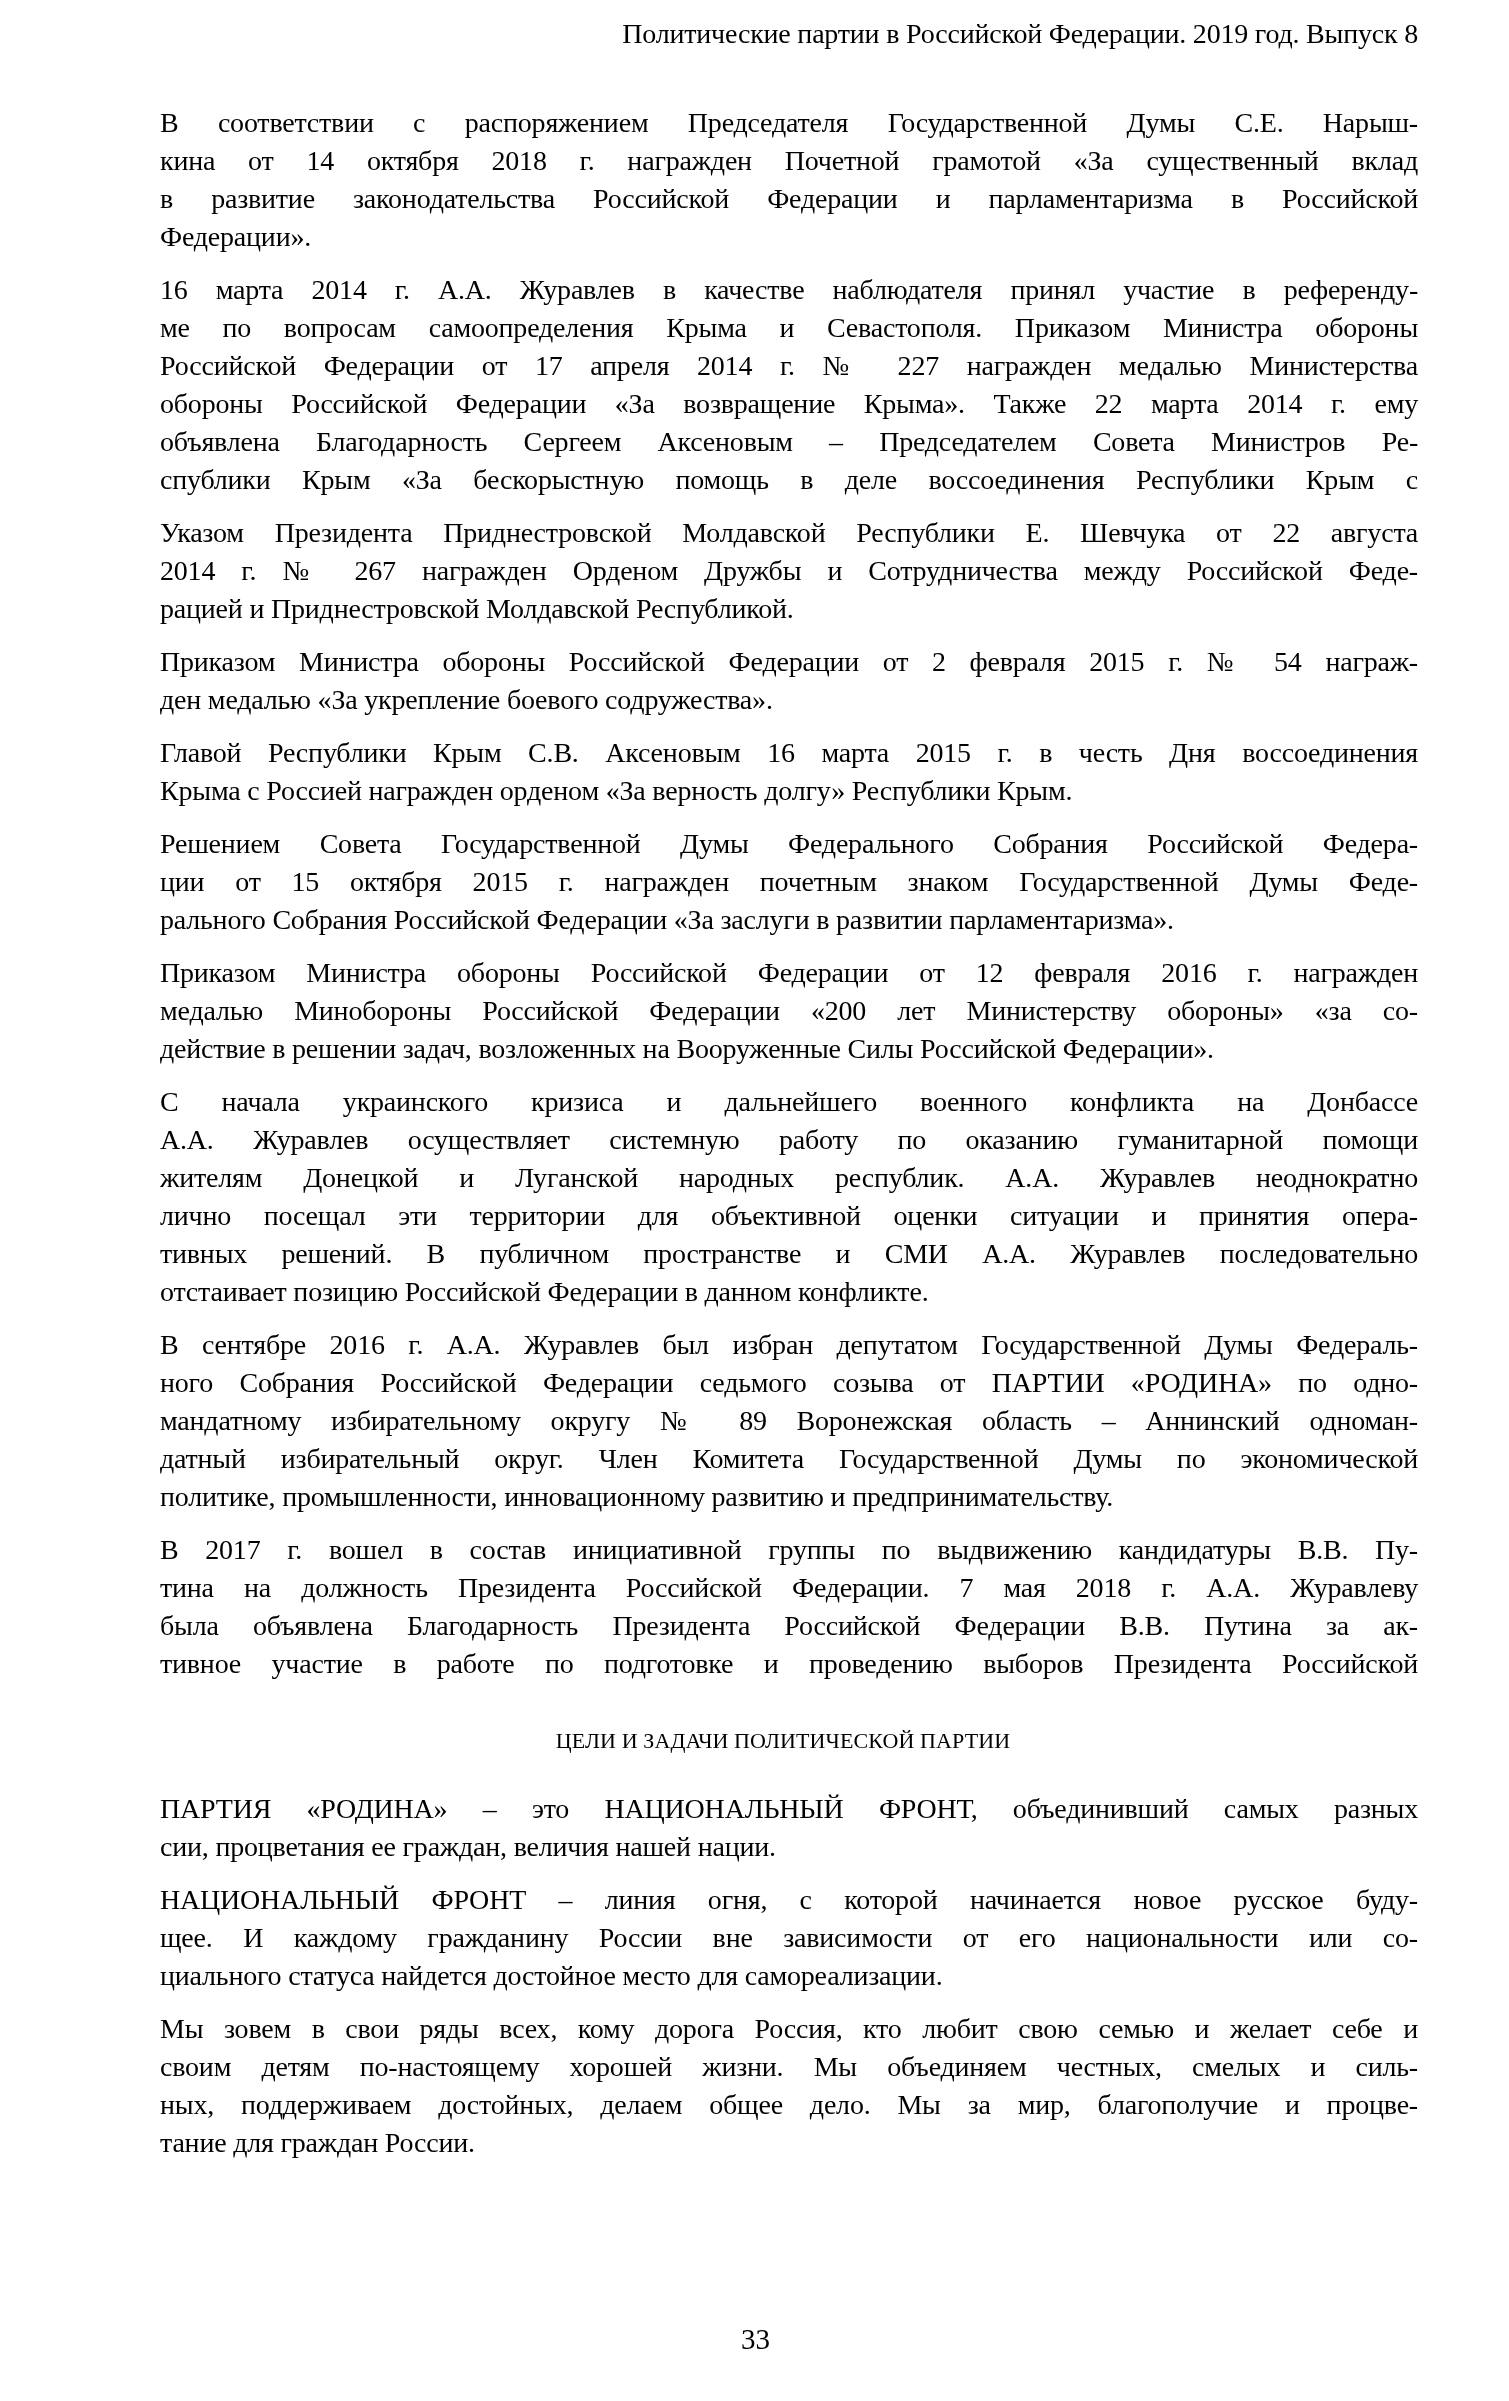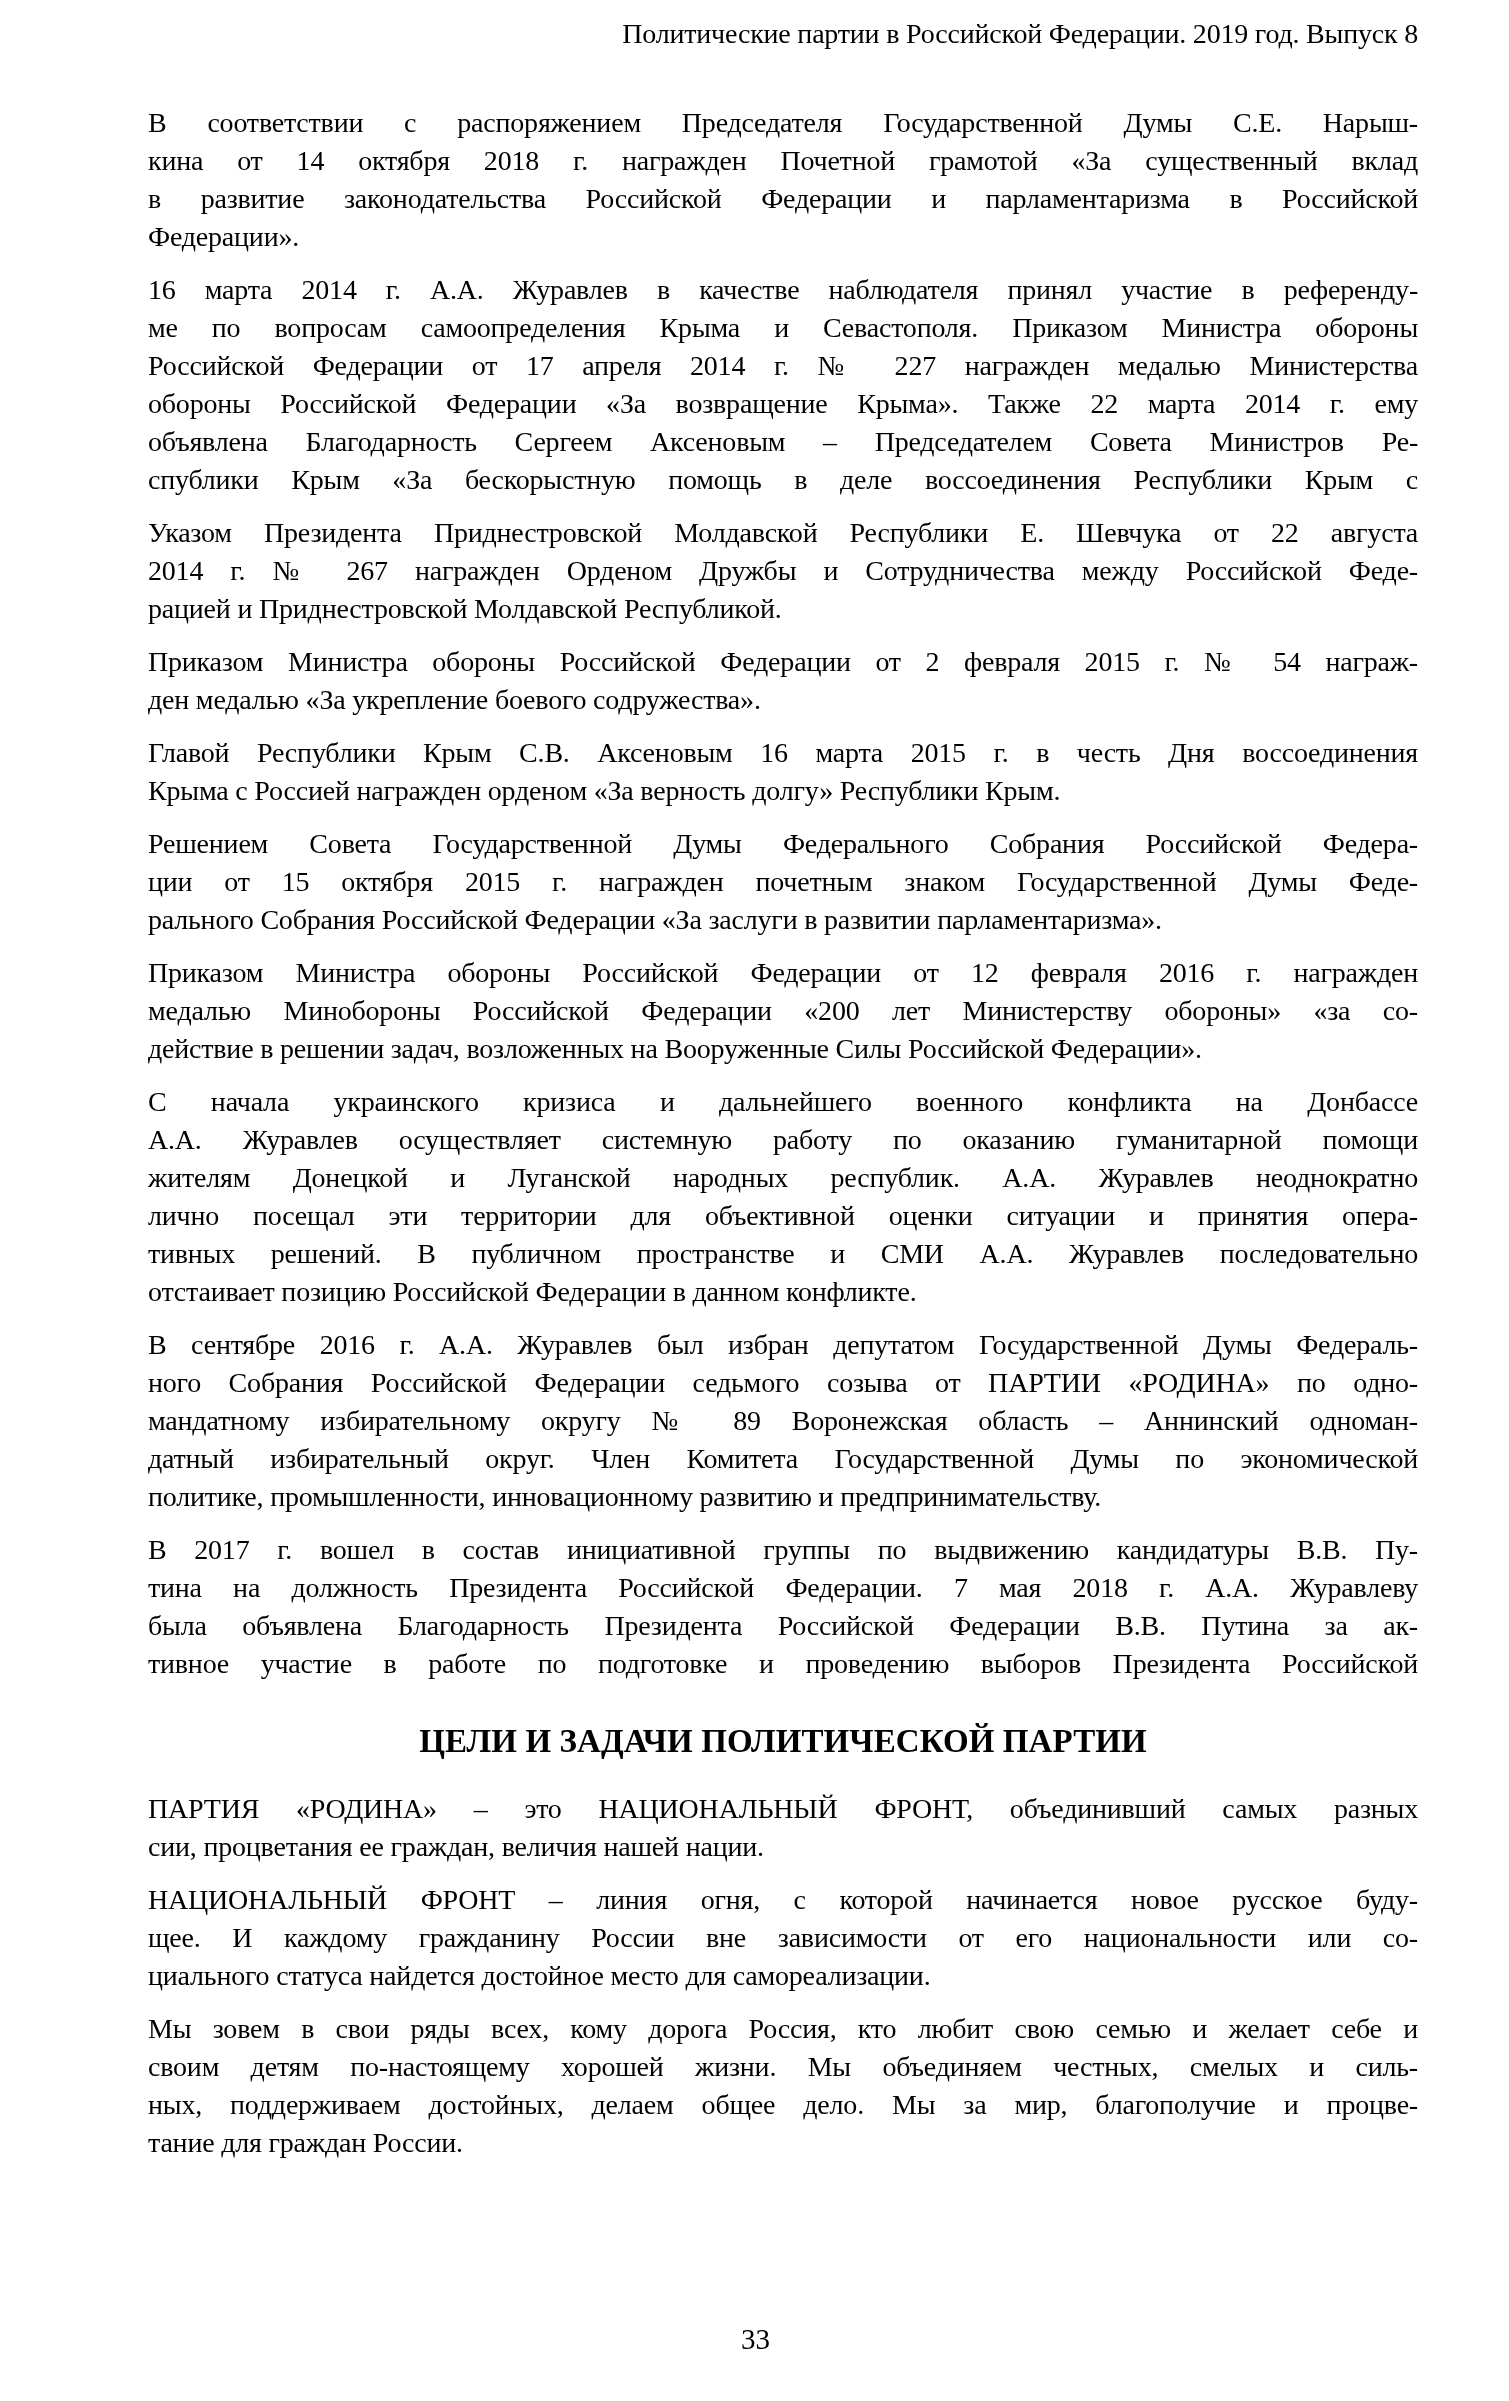--- a/index.html
+++ b/index.html
@@ -34,31 +34,32 @@
   }
   .para {
     margin: 0 0 15px 0;
     font-size: 28px;
     line-height: 38px;
     letter-spacing: -0.2px;
   }
   .para .line {
     text-align: justify;
     text-align-last: justify;
+    margin-left: 12px;
   }
   .para .line.last {
     text-align-last: left;
   }
   .section-heading {
     margin-top: 38px;
     margin-bottom: 29px;
     text-align: center;
-    font-size: 33px;
+    font-size: 22px;
     line-height: 40px;
-    font-weight: bold;
+    font-weight: normal;
     letter-spacing: 0.1px;
   }
   .page-number {
     position: absolute;
     left: 1px;
     top: 2320px;
     width: 1509px;
     text-align: center;
     font-size: 29px;
     line-height: 38px;

